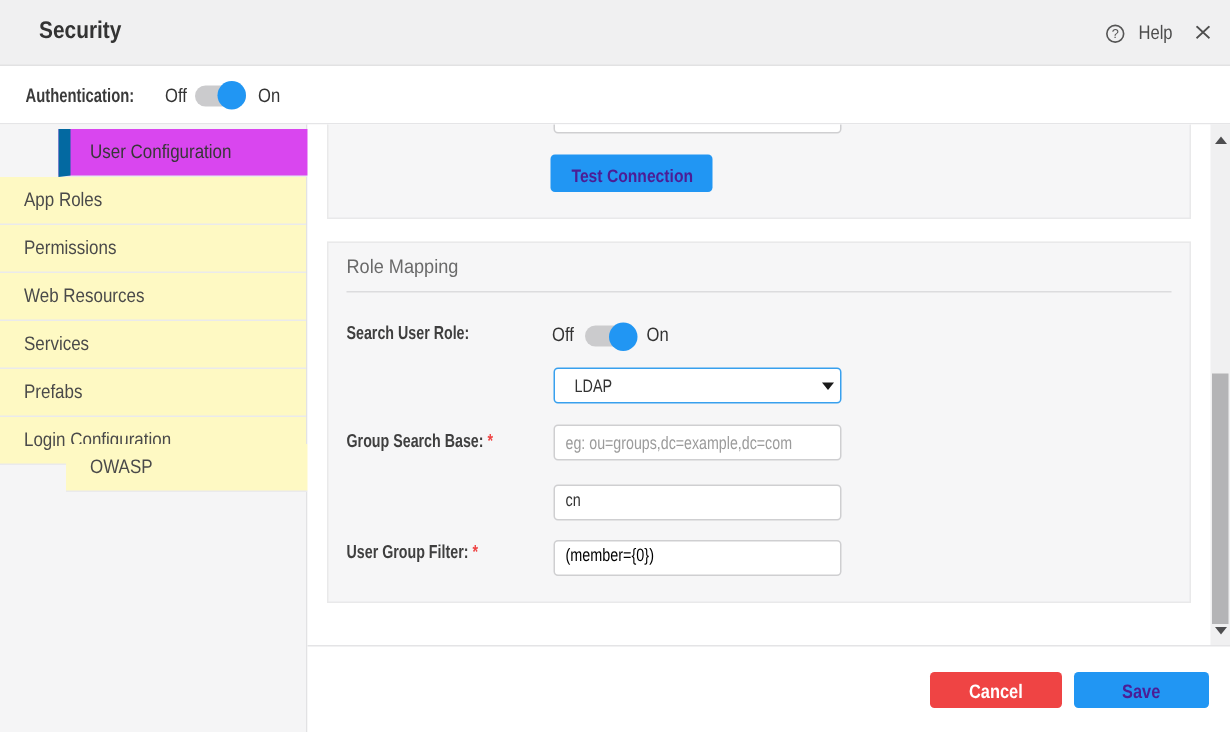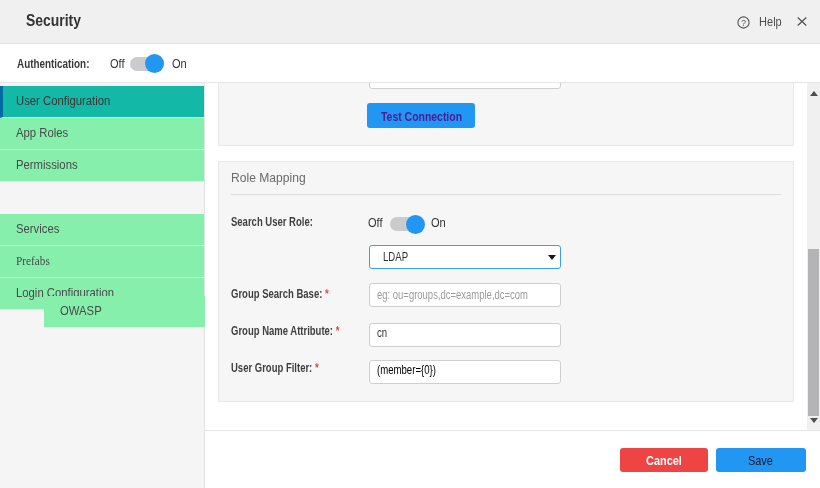--- a/index.html
+++ b/index.html
@@ -16,23 +16,23 @@
 #hdr { left:0; top:0; width:820px; height:44px; background:#f0f0f1; border-bottom:1px solid #e2e2e3; }
 
 
 #authrow { left:0; top:44px; width:820px; height:39px; background:#fff; border-bottom:1px solid #e5e5e7; }
 
 .track { position:absolute; width:34px; height:14px; background:#cbcbcd; border-radius:7px; }
 .knob { position:absolute; width:19px; height:19px; border-radius:50%; background:#2196f3; }
 
 
 #sidebar { left:0; top:83px; width:205px; height:405px; background:#f5f5f6; border-right:1px solid #e2e2e4; }
-.sitem { position:absolute; left:0; width:204px; height:32px; border-bottom:1px solid #eaeaec; font-size:13px; color:#4a4a4a; background:#86efac; }
+.sitem { position:absolute; left:0; width:204px; height:32px; border-bottom:1px solid #eaeaec; font-size:13px; color:#4a4a4a; background:#fef9c3; }
 .sitem .t { position:absolute; left:16px; top:8px; line-height:1; display:inline-block; transform:scaleX(0.87); transform-origin:0 0; white-space:nowrap;}
-.sitem.active { background:#14b8a6; border-left:3px solid #0369a1; }
+.sitem.active { background:#d946ef; border-left:8px solid #0369a1;margin-left:39px; }
 .sitem.active .t { left:13px; color:#373737; }
 
 
 #content { left:205px; top:83px; width:602px; height:347px; background:#fff; overflow:hidden; }
 .card { position:absolute; left:13px; width:576px; background:#f6f6f7; border:1px solid #e9e9ea; }
 
 .flabel { font-size:12.5px; font-weight:700; color:#3f3f3f; }
 .fbox { position:absolute; left:149.5px; width:192px; height:24px; background:#fff; border:1px solid #cfcfd1; border-radius:3px; }
 .req { color:#ef4545; }
 </style>
@@ -61,24 +61,27 @@
   <div id="sidebar" class="abs">
     <div class="sitem active" style="top:3px;">
       <span class="t">User Configuration</span>
     </div>
     <div class="sitem" style="top:35px;">
       <span class="t">App Roles</span>
     </div>
     <div class="sitem" style="top:67px;">
       <span class="t">Permissions</span>
     </div>
+    <div class="sitem" style="top:99px;">
+      <span class="t">Web Resources</span>
+    </div>
     <div class="sitem" style="top:131px;">
       <span class="t">Services</span>
     </div>
-    <div class="sitem" style="top:163px;font-family:Liberation Serif, serif;">
+    <div class="sitem" style="top:163px;">
       <span class="t">Prefabs</span>
     </div>
     <div class="sitem" style="top:195px;">
       <span class="t">Login Configuration</span>
     </div>
     <div class="sitem" style="top:213px;margin-left:44px;">
       <span class="t">OWASP</span>
     </div>
   </div>
 
@@ -104,38 +107,37 @@
       <div class="fbox" style="top:83px; border-color:#38a0ee;">
         <div class="txt" style="left:13px; top:4.5px; font-size:12px; color:#333;"><span class="cx80">LDAP</span></div>
         <div class="abs" style="right:3.5px; top:9px; width:0; height:0; border-left:4px solid transparent; border-right:4px solid transparent; border-top:5px solid #1a1a1a;"></div>
       </div>
 
       <div class="txt flabel" style="left:12px; top:125.6px;"><span class="cx76">Group Search Base: <span class="req">*</span></span></div>
       <div class="fbox" style="top:120.5px;">
         <div class="txt" style="left:7px; top:5.3px; font-size:12px; color:#9b9b9b;"><span class="cx80" style="transform:scaleX(0.79);">eg: ou=groups,dc=example,dc=com</span></div>
       </div>
 
-      <div class="txt flabel" style="left:12px; top:163px;"><span class="cx76">Group Name Attribute: <span class="req">*</span></span></div>
       <div class="fbox" style="top:160.5px;">
         <div class="txt" style="left:7px; top:3.5px; font-size:12px; color:#333;"><span class="cx80">cn</span></div>
       </div>
 
       <div class="txt flabel" style="left:12px; top:199.8px;"><span class="cx76">User Group Filter: <span class="req">*</span></span></div>
       <div class="fbox" style="top:197.5px;">
         <div class="txt" style="left:7.5px; top:3.5px; font-size:12px; color:#000000;"><span class="cx80">(member={0})</span></div>
       </div>
     </div>
   </div>
 
   <div class="abs" id="footer" style="left:205px; top:430px; width:615px; height:58px; background:#fff; border-top:1px solid #e4e4e6;">
     <div class="abs" style="left:414.5px; top:17px; width:88px; height:24px; background:#ef4444; border-radius:3px;">
       <div class="txt" style="left:26px; top:6px; font-size:13px; font-weight:700; color:#fff;"><span class="cx" style="transform:scaleX(0.84);">Cancel</span></div>
     </div>
     <div class="abs" style="left:511px; top:17px; width:90px; height:24px; background:#2196f3; border-radius:3px;">
-      <div class="txt" style="left:32px; top:6px; font-size:13px; font-weight:400; color:#0f172a;"><span class="cx" style="transform:scaleX(0.84);">Save</span></div>
+      <div class="txt" style="left:32px; top:6px; font-size:13px; font-weight:700; color:#4c1d95;"><span class="cx" style="transform:scaleX(0.84);">Save</span></div>
     </div>
   </div>
 
   <div class="abs" id="sbar" style="left:807px; top:83px; width:13px; height:347px; background:#f0f0f1;">
     <div class="abs" style="left:2.5px; top:7.5px; width:0; height:0; border-left:4px solid transparent; border-right:4px solid transparent; border-bottom:5px solid #4e4e50;"></div>
     <div class="abs" style="left:1px; top:166px; width:11px; height:166.5px; background:#b4b4b6;"></div>
     <div class="abs" style="left:2.5px; bottom:7.5px; width:0; height:0; border-left:4px solid transparent; border-right:4px solid transparent; border-top:5px solid #4e4e50;"></div>
   </div>
 
 </body></html>

